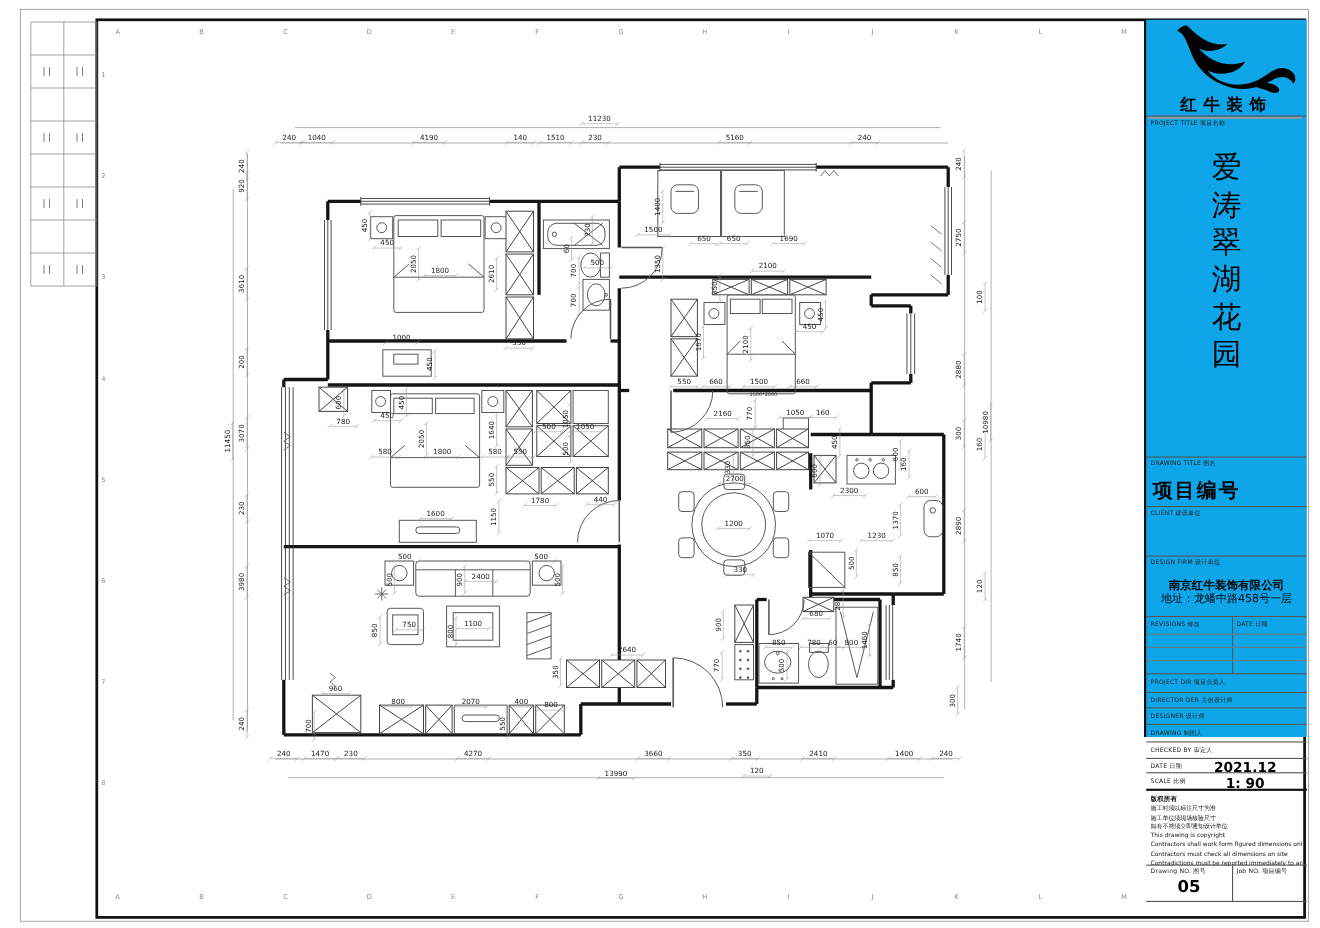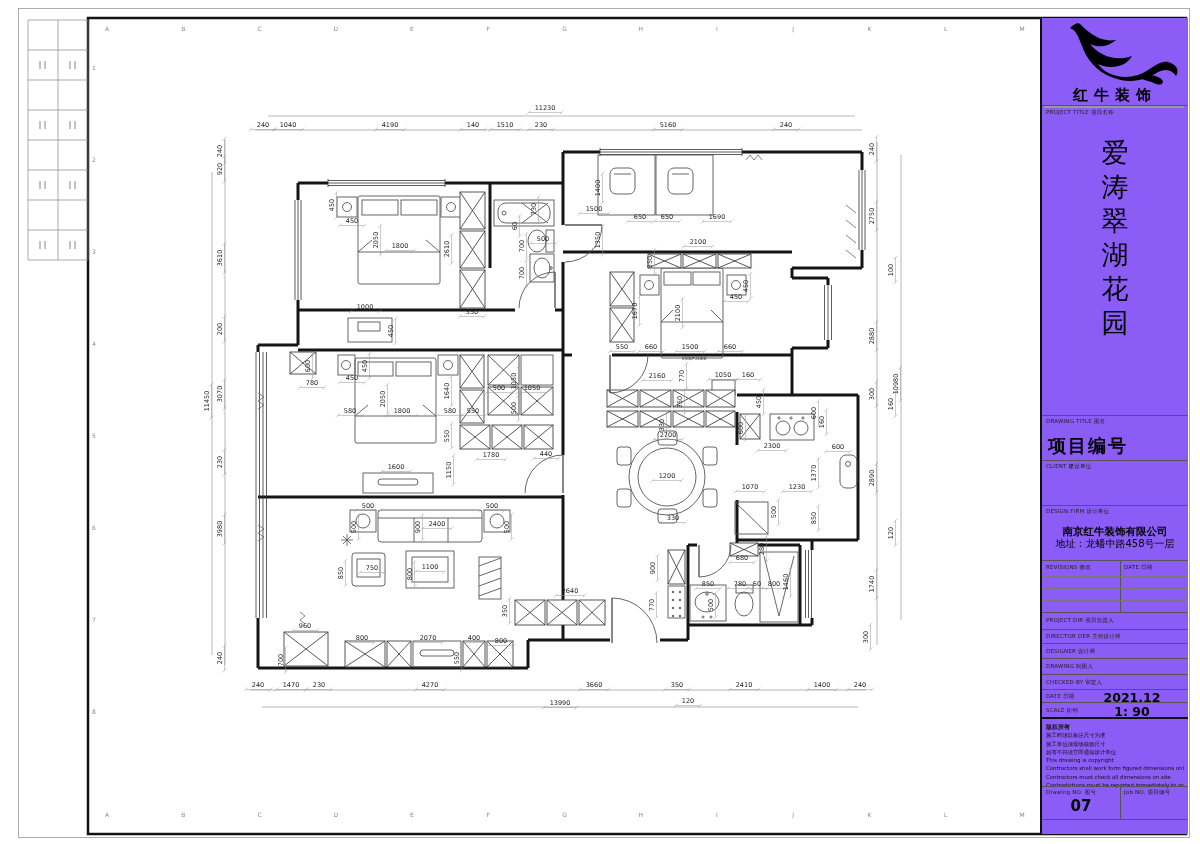--- a/index.html
+++ b/index.html
@@ -1,21 +1,21 @@
 <!DOCTYPE html>
 <html><head>
 <meta charset="utf-8">
 <style>
   html,body{margin:0;padding:0;background:#fff;}
   #sheet{position:relative;width:1200px;height:844px;background:#fff;overflow:hidden;
          font-family:"DejaVu Sans","Liberation Sans",sans-serif;}
   svg text{font-family:"DejaVu Sans","Liberation Sans",sans-serif;}
   
-  #titleblock{position:absolute;left:1040px;top:18px;width:146px;height:816px;
-              border-left:2px solid #111;background:#8b5cf6;}
+  #titleblock{position:absolute;left:1040px;top:18px;width:146px;height:652px;
+              border-left:2px solid #111;background:#0ea5e9;}
   .tb-row{position:absolute;left:0;width:100%;box-sizing:border-box;border-top:1px solid #555;}
   .tb-label{position:absolute;left:4px;font-size:5.5px;color:#222;letter-spacing:.2px;white-space:nowrap;}
   #brand-text{position:absolute;left:0;top:68px;width:100%;text-align:center;
               font-size:15px;font-weight:bold;letter-spacing:6px;color:#000;
               font-family:"DejaVu Serif","Liberation Serif",serif;}
   #brand-underline{position:absolute;left:2px;top:88px;width:140px;border-top:2px solid #999;}
   #project-name-vertical{position:absolute;left:0;top:118px;width:100%;text-align:center;}
   #project-name-vertical span{display:block;font-size:27px;line-height:34px;color:#000;
               font-family:"DejaVu Serif","Liberation Serif",serif;}
   #drawing-title-text{position:absolute;left:6px;top:18px;font-size:18px;font-weight:bold;color:#000;
@@ -1132,18 +1132,18 @@
         <div>施工单位须现场核验尺寸</div>
         <div>如有不符须立即通知设计单位</div>
         <div>This drawing is copyright</div>
         <div>Contractors shall work form figured dimensions only</div>
         <div>Contractors must check all dimensions on site</div>
         <div>Contradictions must be reported immediately to architects</div>
       </div>
 
   <div class="tb-row" style="top:768px;height:34px;border-bottom:1px solid #555;">
     <span class="tb-label" style="top:2px;">Drawing NO.  图号</span>
-    <div style="position:absolute;left:0;top:10px;width:78px;text-align:center;font-size:15px;font-weight:bold;color:#000;">07</div>
+    <div style="position:absolute;left:0;top:10px;width:78px;text-align:center;font-size:15px;font-weight:bold;color:#000;">05</div>
     <div class="tb-vdiv"></div>
     <span class="tb-label" style="left:82px;top:2px;">Job NO.  项目编号</span>
   </div>
 </div>
 </div>
 
 </body></html>

